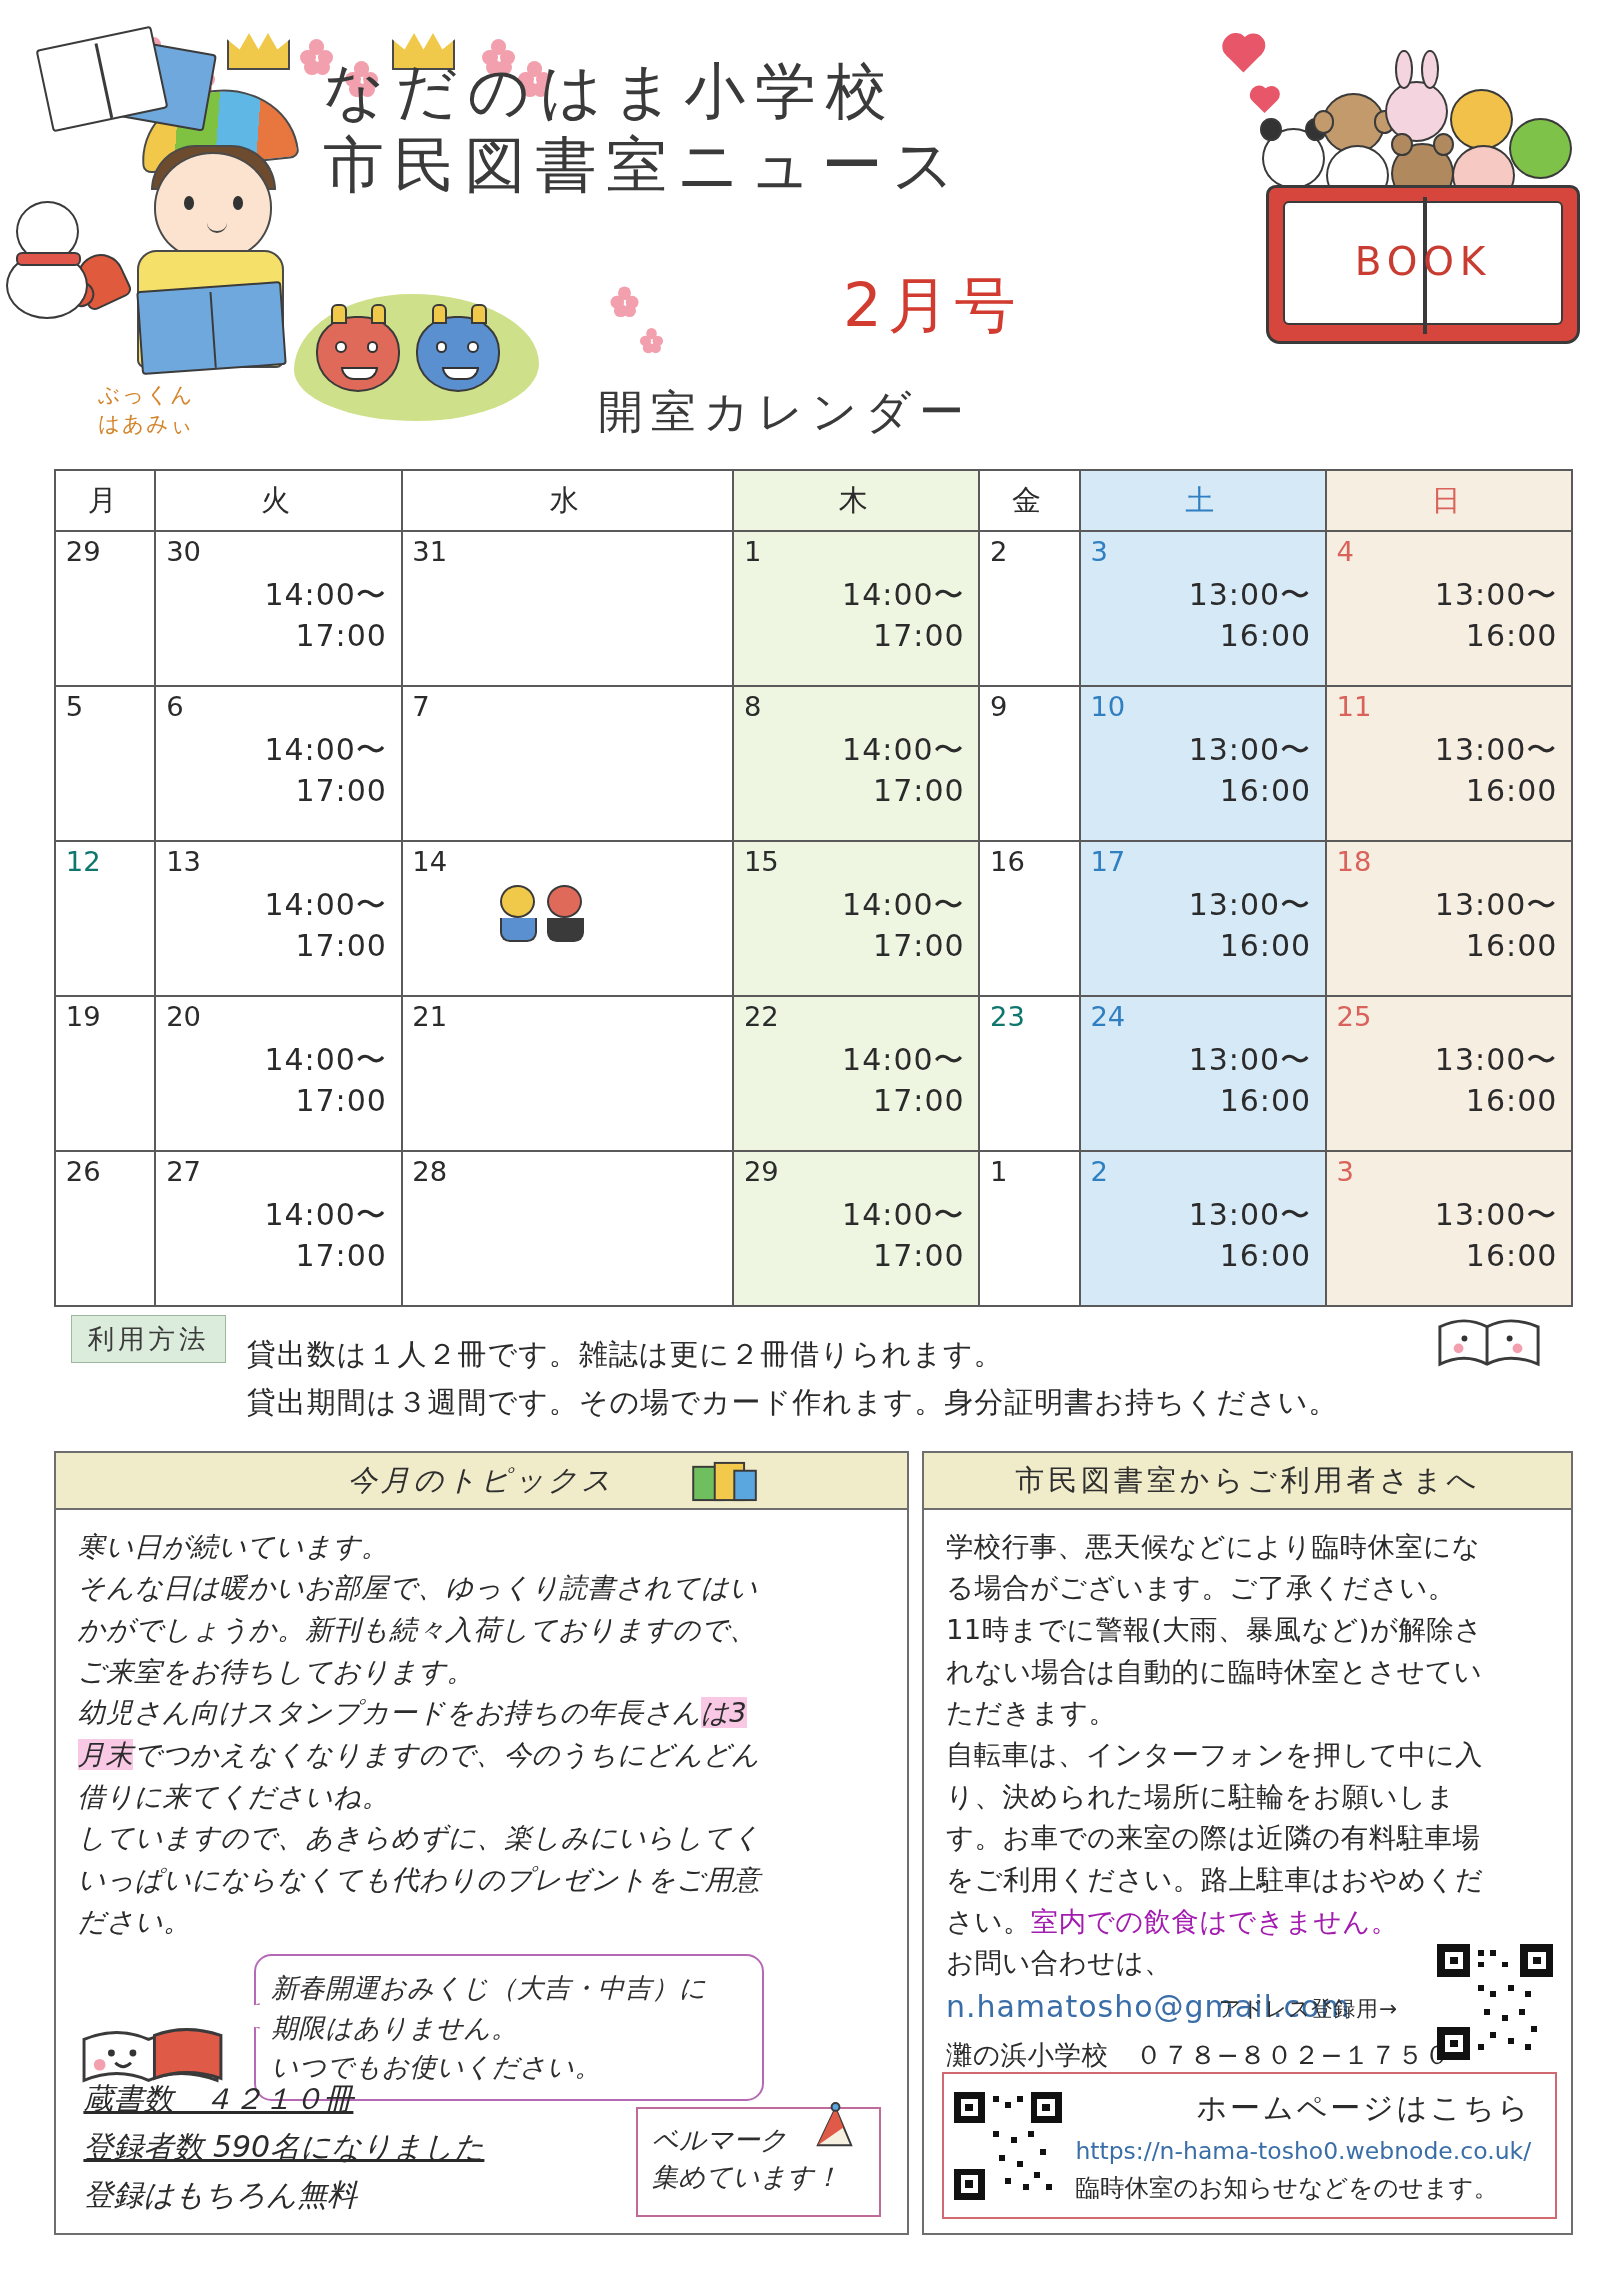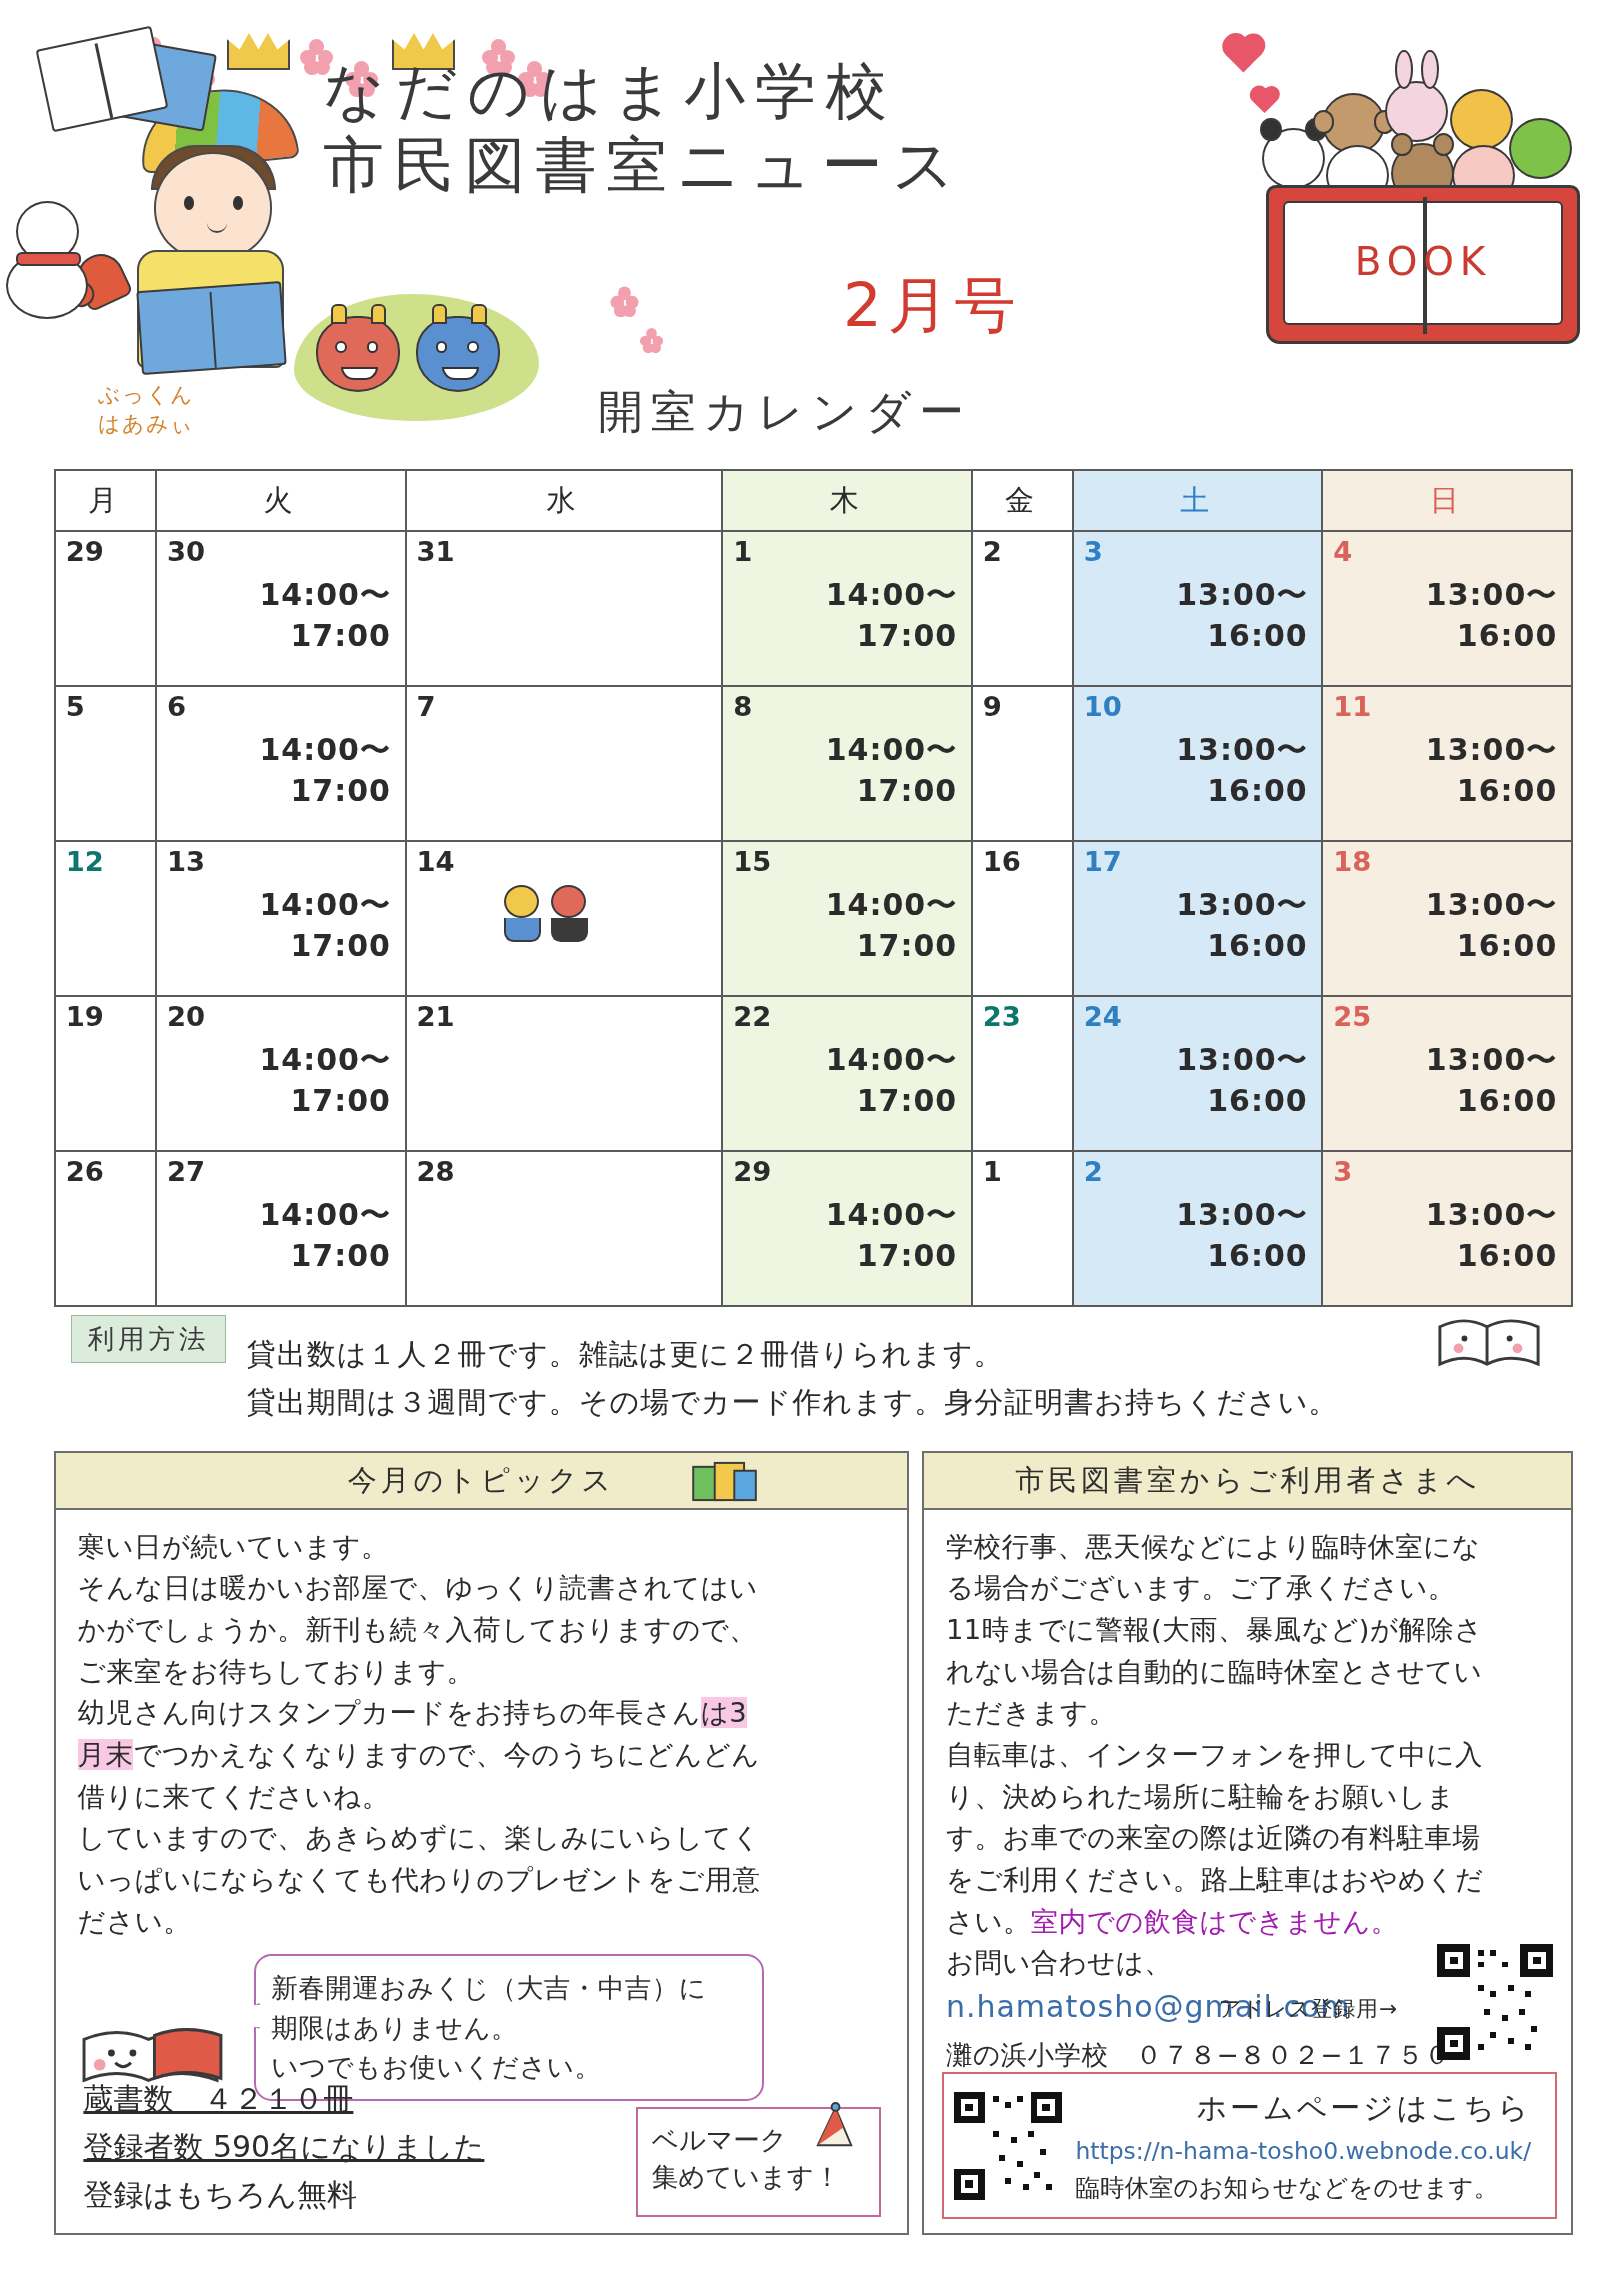--- a/index.html
+++ b/index.html
@@ -122,21 +122,21 @@
   .snowman { position:absolute; left: 0px; top: 201px; width: 94px; height: 118px;}
   .snowman .b1{position:absolute;left:15.7px;top:0;width:63px;height:61px;background:#fff;border:2.9px solid #3a3a3a;border-radius:50%;}
   .snowman .b2{position:absolute;left:5.9px;top:51px;width:82px;height:67px;background:#fff;border:2.9px solid #3a3a3a;border-radius:50%;}
   .snowman .scarf{position:absolute;left:15.7px;top:51px;width:65px;height:13.7px;background:#e0564a;border:2.9px solid #3a3a3a;border-radius:5.9px;}
   .heart{position:absolute;width:25.5px;height:23.5px;background:#e8566a;transform:rotate(-45deg);}
   .heart:before,.heart:after{content:"";position:absolute;width:25.5px;height:23.5px;background:#e8566a;border-radius:50%;}
   .heart:before{top:-12.7px;left:0;} .heart:after{top:0;left:12.7px;}
 
   
   table.cal { position:absolute; left: 54px; top: 469px; width: 1519px; border-collapse: collapse; }
-  table.cal th, table.cal td { border: 2px solid #5a5a5a; font-weight: bold; }
+  table.cal th, table.cal td { border: 2px solid #5a5a5a; }
   table.cal th {
     height: 61px; font-size: 29px; font-weight: normal; letter-spacing: 5.9px;
   }
   table.cal td { height: 155px; vertical-align: top; padding: 5.9px 13.7px 5.9px 9.8px; }
   .daynum { font-size: 27.4px; line-height: 1; }
   .hours { font-size: 30px; text-align: right; line-height: 1.35; margin-top: 9.8px; letter-spacing: 1px; }
   .col-thu { background: #eef5e1; }
   .col-sat { background: #d6e9f6; }
   .col-sun { background: #f7eee2; }
   .hdr-sat { color: #2f7fc1; background:#d6e9f6; }
@@ -156,21 +156,21 @@
     display:inline-block; background:#dcecdc; border:1px solid #9fb79f;
     font-size: 26.5px; padding: 4.9px 15.7px; letter-spacing: 3.9px; color:#3b3b3b;
     vertical-align: top;
   }
   .usage-lines { display:inline-block; margin-left: 15.7px; font-size: 29px; line-height: 1.65; letter-spacing: 1px; margin-top: 16px; }
   .open-book-icon { position:absolute; right: 17.6px; top: -7.8px; width: 108px; height: 69px; }
 
   
   .panels { position: absolute; left: 54px; top: 1451px; width: 1519px; height: 784px; display:flex; gap: 13.7px; }
   .panel { border: 2px solid #6e6e6e; background: #fff; position: relative; }
-  .panel-left { width: 855px; }
+  .panel-left { width: 855px; font-style: italic; }
   .panel-right { width: 651px; }
   .panel-head {
     background: #f0ebc8; border-bottom: 2px solid #6e6e6e;
     height: 57px; display:flex; align-items:center; justify-content:center;
     font-size: 29px; letter-spacing: 3.9px; color:#2f2f2f; position: relative;
   }
   .panel-head .books-icon { position:absolute; right: 147px; top: 5.9px; width: 69px; height: 45px; }
   .panel-body { padding: 15.7px 19.6px 9.8px 21.6px; font-size: 27.4px; line-height: 1.52; letter-spacing: 0.5px; }
   .hl-pink { background: #f8c8e4; }
   .red-text { color: #a21caf; text-align: center; }

